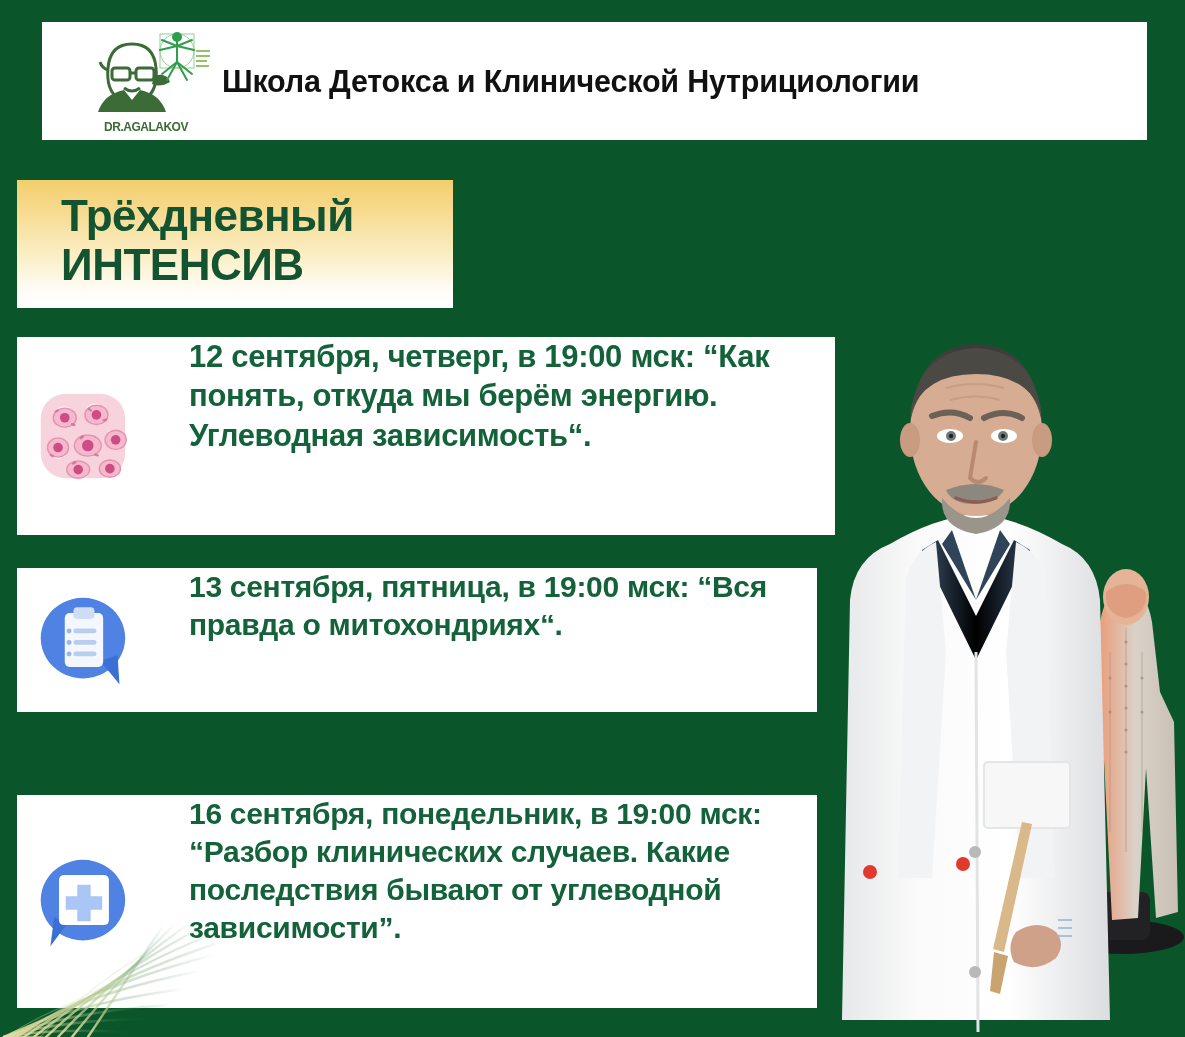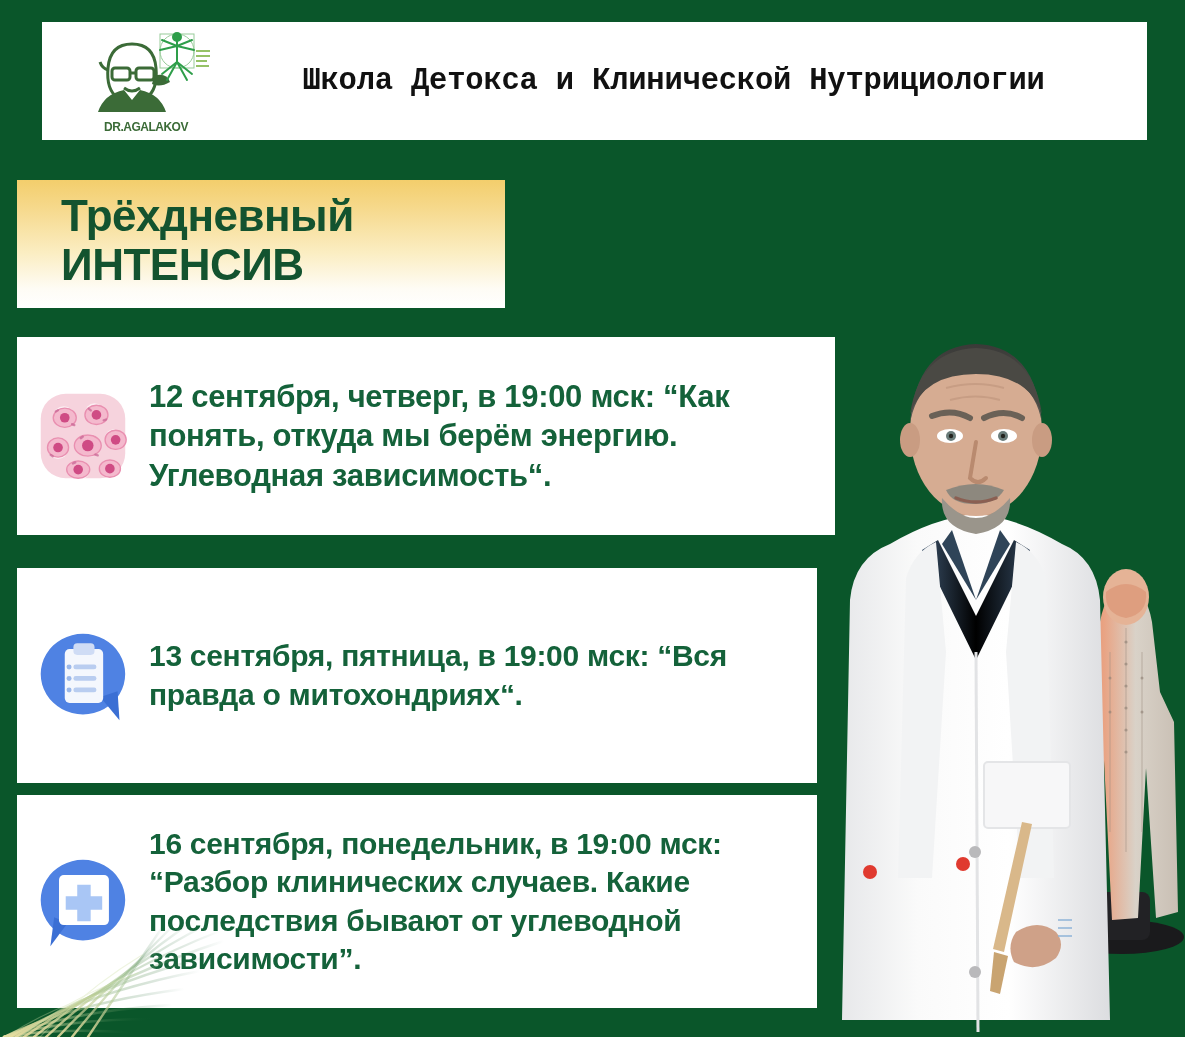--- a/index.html
+++ b/index.html
@@ -66,37 +66,36 @@
     width: 132px;
     text-align: center;
     font-family: "Liberation Sans", sans-serif;
     font-weight: 700;
     font-size: 12px;
     letter-spacing: -0.5px;
     color: #3b6b37;
   }
   .header-title {
     flex: 1 1 auto;
-    text-align: center;
     padding-right: 22px;
     color: #111111;
-    font-family: Liberation Mono, monospace;
+    font-family: Liberation Sans, sans-serif;
     font-weight: 700;
     font-size: 30.5px;
     line-height: 1.27;
     letter-spacing: -0.2px;
     white-space: nowrap;
   }
 
   
   .gold-banner {
     position: absolute;
     left: 17px;
     top: 180px;
-    width: 488px;
+    width: 436px;
     height: 128px;
     background: linear-gradient(180deg,
                 #f3ce6c 0%,
                 #f6d98c 22%,
                 #fbeec4 58%,
                 #fefcf5 85%,
                 #ffffff 100%);
     box-sizing: border-box;
     padding: 14px 0 0 44px;
   }
@@ -110,25 +109,25 @@
     letter-spacing: -0.5px;
   }
   .gold-banner .l2 { margin-top: 4px; }
 
   
   .card {
     position: absolute;
     left: 17px;
     background: #ffffff;
     display: flex;
-    align-items: center;
     box-sizing: border-box;
+    gap: 40px;
   }
   #card-0 { top: 337px; width: 818px; height: 198px; }
-  #card-1 { top: 568px; width: 800px; height: 215px; }
+  #card-1 { top: 568px; width: 800px; height: 144px; }
   #card-2 { top: 795px; width: 800px; height: 213px; }
 
   .card-icon {
     flex: 0 0 auto;
     width: 132px;
     display: flex;
     align-items: center;
     justify-content: center;
   }
   .card-text {

